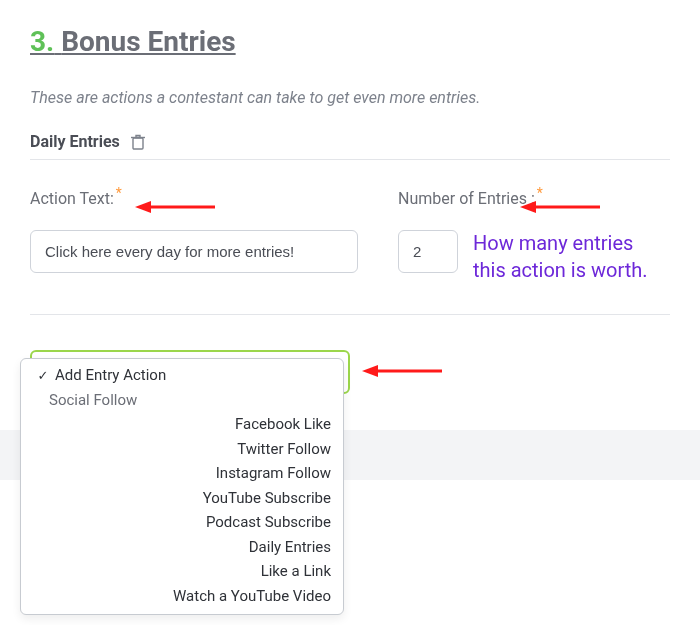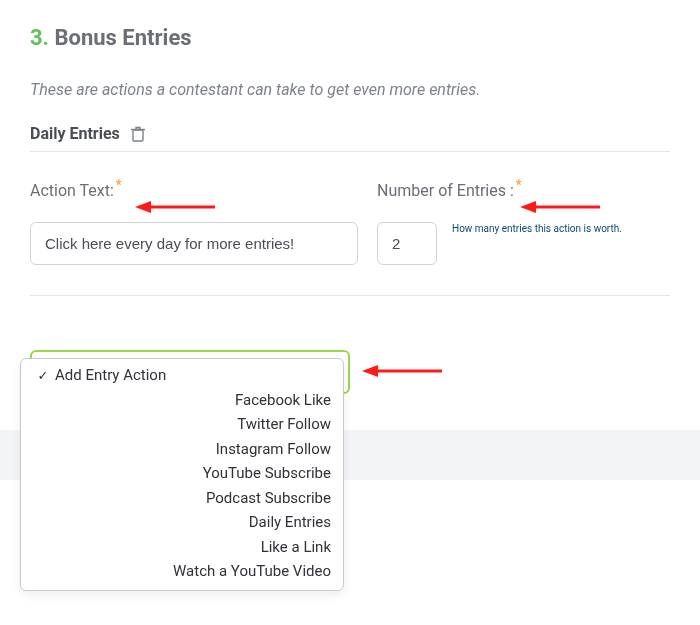--- a/index.html
+++ b/index.html
@@ -8,24 +8,25 @@
       width: 700px;
       height: 625px;
       background: #fff;
       padding: 25px 30px;
       color: #333;
       position: relative;
       overflow: hidden;
     }
 
     .section-heading {
-      font-size: 22px;
+      font-size: 28px;
       font-weight: 700;
       color: #6b6e76;
       margin-bottom: 30px;
+      text-decoration: underline;
     }
     .section-heading .num { color: #5fc158; }
 
     .helper {
       font-style: italic;
       color: #7d828c;
       font-size: 16px;
       margin-bottom: 25px;
     }
 
@@ -52,21 +53,21 @@
       margin: 0 0 25px 0;
     }
     hr.sep2 {
       border: none;
       border-top: 1px solid #e3e5e9;
       margin: 30px 0 25px 0;
     }
 
     .fields-row {
       display: flex;
-      gap: 19px;
+      gap: 40px;
       justify-content: space-between;
     }
     .field-col { position: relative; }
     .field-col.left { flex: 0 0 320px; }
     .field-col.right { flex: 1; }
 
     .label {
       font-size: 16px;
       color: #6b6e76;
     }
@@ -78,22 +79,22 @@
       border-radius: 6px;
       padding: 12px 14px;
       font-size: 15px;
       color: #4a4d55;
       outline: none;
       background:#fff;
     }
     .input-action { width: 328px; }
     .input-num { width: 60px; }
     .hint {
-      font-size: 10px;
-      color: #0c4a6e;
+      font-size: 20px;
+      color: #6d28d9;
       line-height: 1.35;
       max-width: 190px;
     }
 
     
     .select-outline {
       position: absolute;
       left: 30px;
       top: 350px;
       width: 320px;
@@ -201,20 +202,21 @@
       <polygon points="5,15 1,10 9,10"></polygon>
     </svg>
   </span>
 </div>
 
 <div class="dropdown">
   <div class="dd-item">
     <span class="check">✓</span>
     <span>Add Entry Action</span>
   </div>
+  <div class="dd-group">Social Follow</div>
   <div class="dd-sub">Facebook Like</div>
   <div class="dd-sub">Twitter Follow</div>
   <div class="dd-sub">Instagram Follow</div>
   <div class="dd-sub">YouTube Subscribe</div>
   <div class="dd-sub">Podcast Subscribe</div>
   <div class="dd-sub">Daily Entries</div>
   <div class="dd-sub">Like a Link</div>
   <div class="dd-sub">Watch a YouTube Video</div>
 </div>
 

